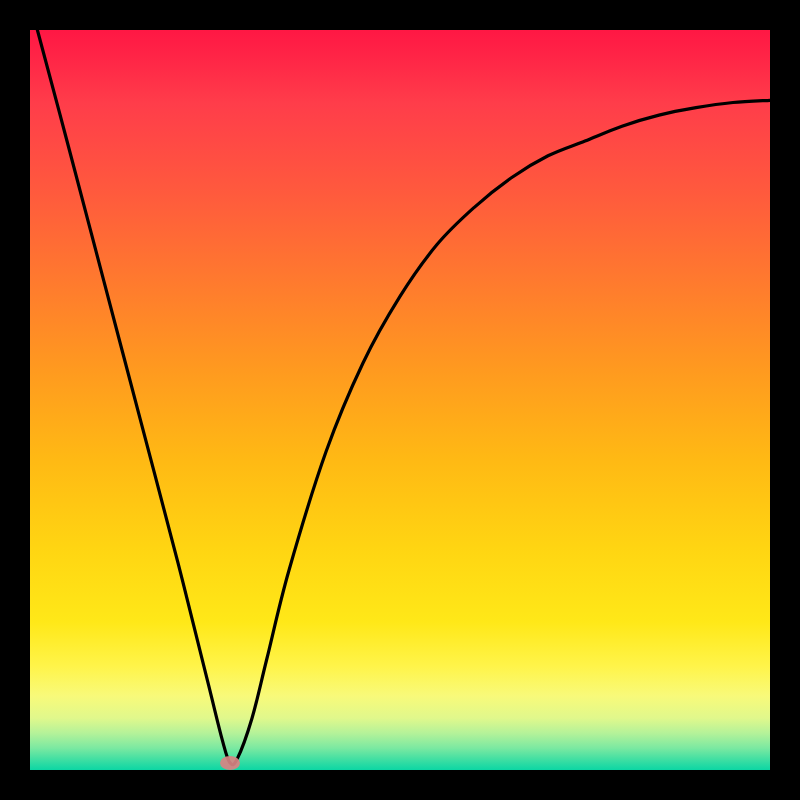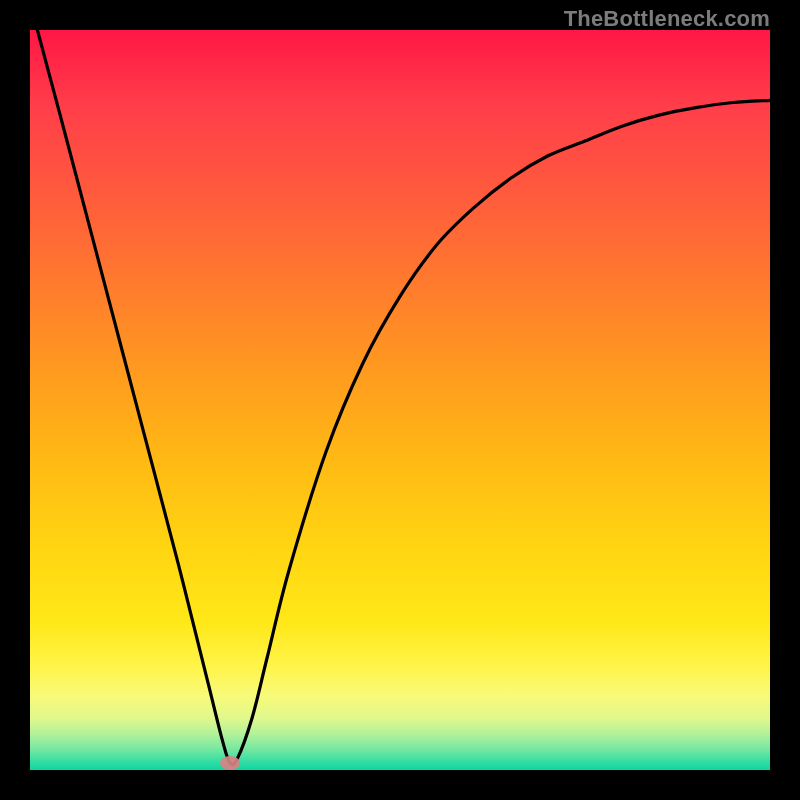--- a/index.html
+++ b/index.html
@@ -58,20 +58,19 @@
     background: #d88383;
     border-radius: 50%;
     opacity: 0.92;
     transform: translate(-50%, -50%);
   }
 </style>
 </head>
 <body>
 
 <div class="chart-container">
-  <div class="watermark">TheBottleneck.com</div>
   <div class="plot-area">
     <svg class="curve" viewBox="0 0 740 740" preserveAspectRatio="none">
       <path id="curve-path" fill="none" stroke="#000" stroke-width="3.2" stroke-linejoin="round" stroke-linecap="round" d="M 7.40 0.00 C 12.33 18.50, 25.90 69.07, 37.00 111.00 C 48.10 152.93, 61.67 204.73, 74.00 251.60 C 86.33 298.47, 98.67 345.33, 111.00 392.20 C 123.33 439.07, 136.90 489.63, 148.00 532.80 C 159.10 575.97, 170.20 621.60, 177.60 651.20 C 185.00 680.80, 188.70 696.83, 192.40 710.40 C 196.10 723.97, 197.33 729.52, 199.80 732.60 C 202.27 735.68, 203.50 736.30, 207.20 728.90 C 210.90 721.50, 217.07 704.85, 222.00 688.20 C 226.93 671.55, 230.63 653.67, 236.80 629.00 C 242.97 604.33, 249.13 574.73, 259.00 540.20 C 268.87 505.67, 283.67 456.33, 296.00 421.80 C 308.33 387.27, 320.67 358.90, 333.00 333.00 C 345.33 307.10, 357.67 286.13, 370.00 266.40 C 382.33 246.67, 394.67 229.40, 407.00 214.60 C 419.33 199.80, 431.67 188.70, 444.00 177.60 C 456.33 166.50, 468.67 156.63, 481.00 148.00 C 493.33 139.37, 505.67 131.97, 518.00 125.80 C 530.33 119.63, 542.67 115.93, 555.00 111.00 C 567.33 106.07, 579.67 100.52, 592.00 96.20 C 604.33 91.88, 616.67 88.18, 629.00 85.10 C 641.33 82.02, 653.67 79.80, 666.00 77.70 C 678.33 75.60, 690.67 73.75, 703.00 72.52 C 715.33 71.29, 733.83 70.67, 740.00 70.30"></path>
     </svg>
     <div class="marker" id="marker" style="left: 199.8px; top: 732.6px;"></div>
   </div>
 </div>
 
 </body></html>

